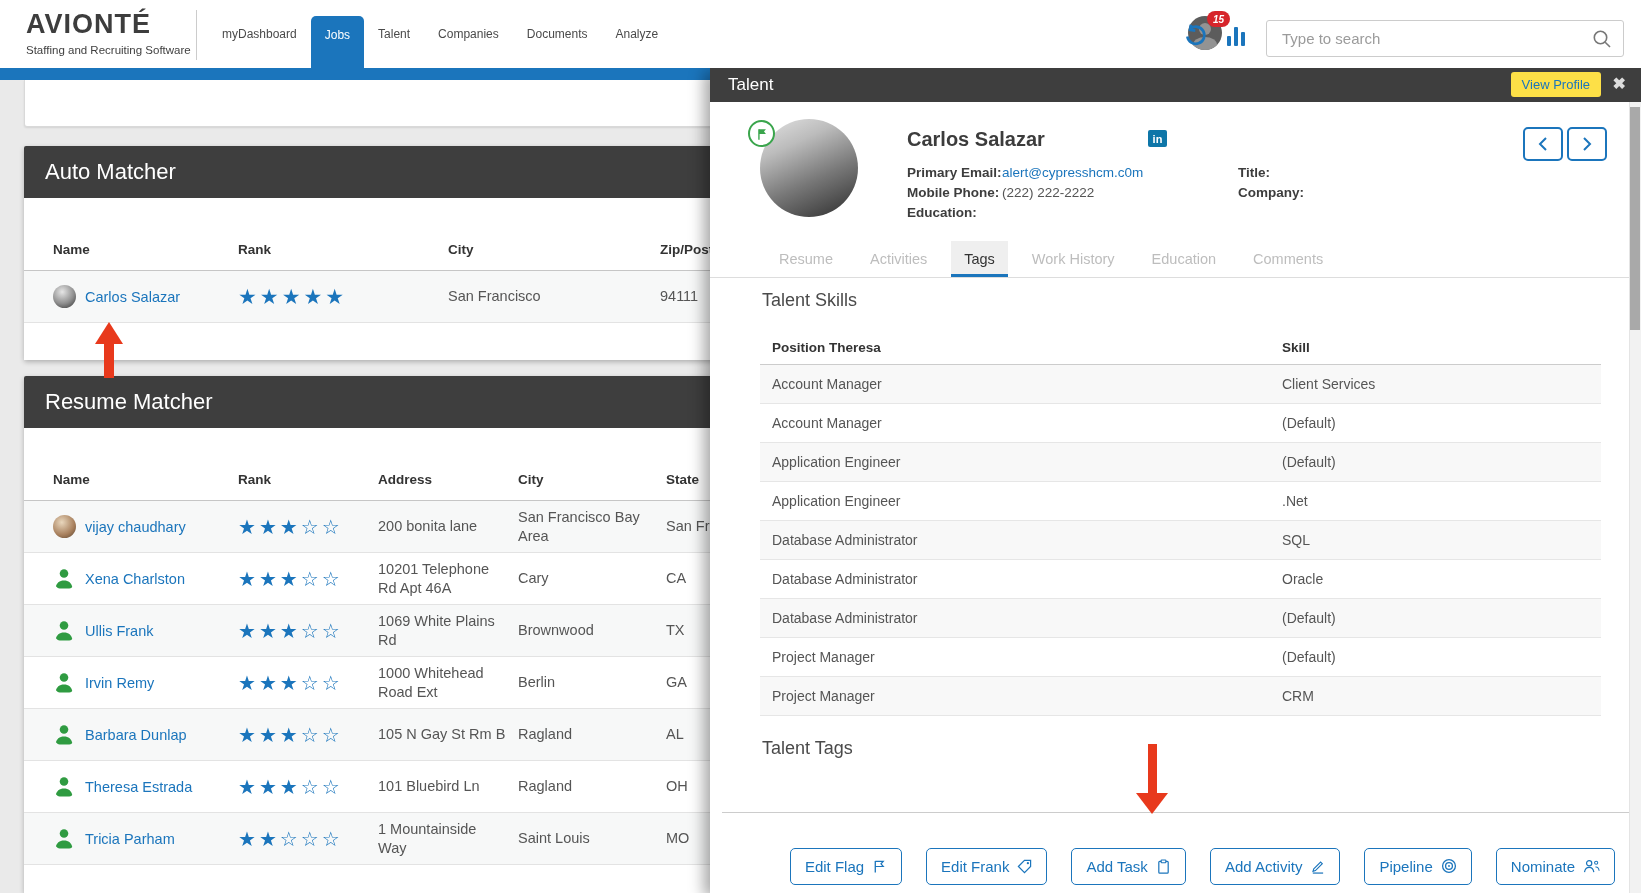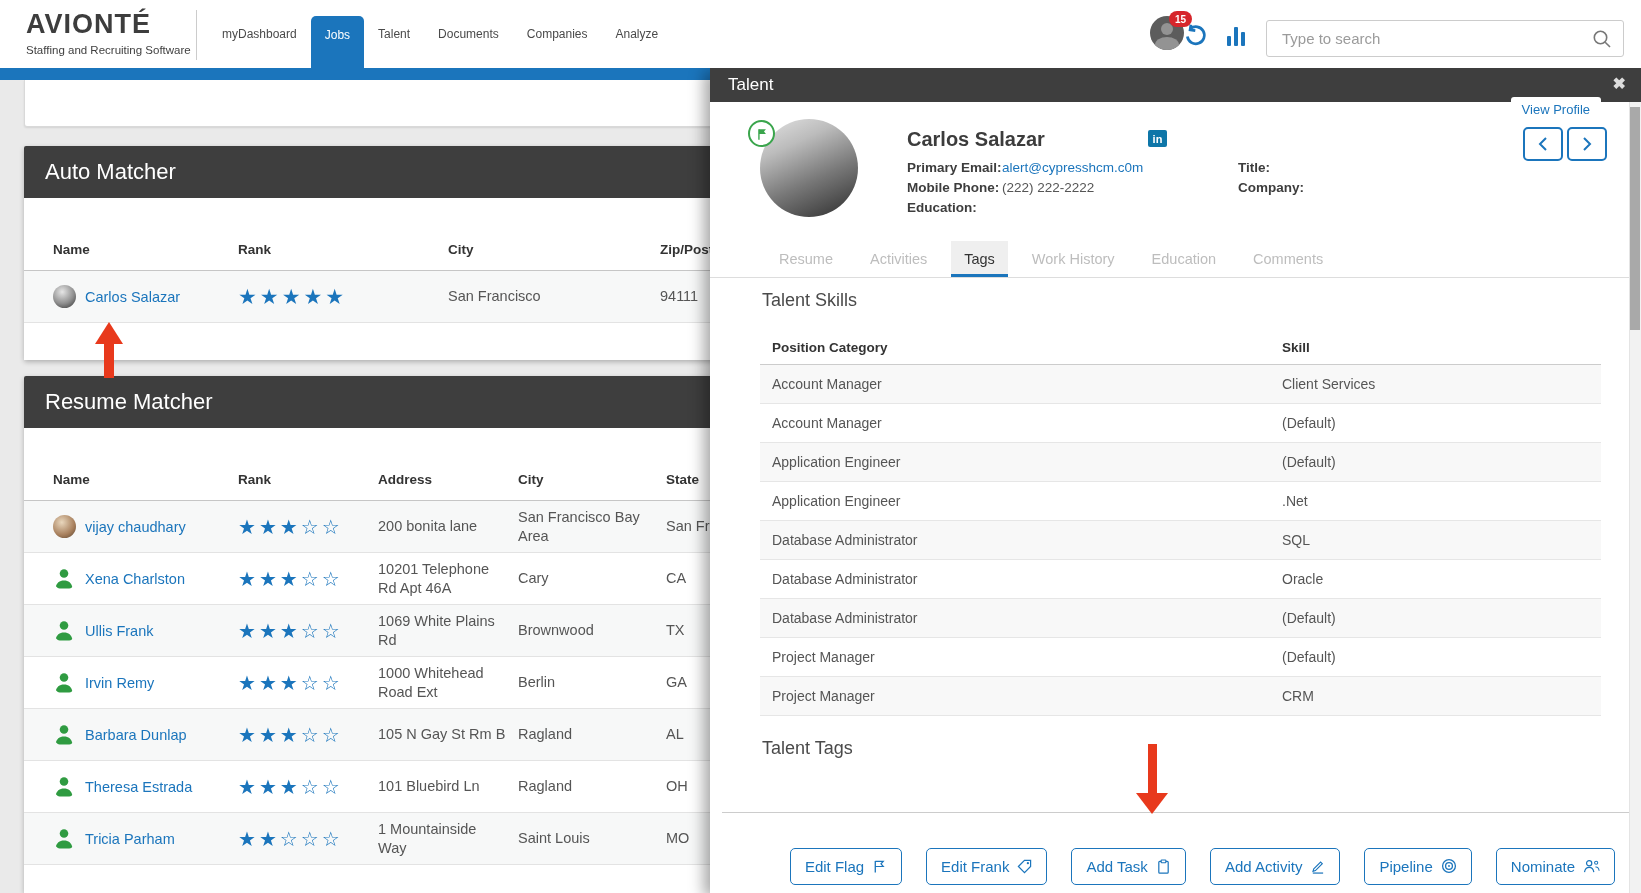--- a/index.html
+++ b/index.html
@@ -8,21 +8,21 @@
 
   
   .top-nav { position:absolute; left:0; top:0; width:1641px; height:68px; background:#fff; z-index:30; }
   .logo-block { position:absolute; left:26px; top:6px; }
   .logo-title { font-size:27px; font-weight:bold; color:#3d3d3d; letter-spacing:1px; line-height:36px; }
   .logo-sub { font-size:11.5px; color:#3f3f3f; margin-top:2px; white-space:nowrap; }
   .logo-sep { position:absolute; left:196px; top:10px; height:50px; border-left:1px solid #ccc; }
   .nav-items { position:absolute; left:208px; top:0; height:80px; display:flex; align-items:flex-start; }
   .nav-item { line-height:68px; padding:0 14px; font-size:12px; color:#4a4a4a; cursor:pointer; white-space:nowrap; }
   .nav-item.active { margin-top:16px; height:64px; line-height:38px; background:var(--accent); color:#fff; border-radius:5px 5px 0 0; }
-  .avatar-wrap { position:absolute; left:1150px; top:16px; width:34px; height:34px; }
+  .avatar-wrap { position:absolute; left:1188px; top:16px; width:34px; height:34px;font-style:italic; }
   .avatar-circle { width:34px; height:34px; border-radius:50%; background:#5c5c5c; overflow:hidden; position:relative; }
   .avatar-circle .head { position:absolute; left:11px; top:7px; width:12px; height:12px; border-radius:50%; background:#939393; }
   .avatar-circle .bust { position:absolute; left:5px; top:21px; width:24px; height:16px; border-radius:50% 50% 0 0; background:#939393; }
   .notif-badge { position:absolute; left:19px; top:-5px; min-width:23px; height:16px; padding:0 4px; background:#d6252b; color:#fff;
                  font-size:10px; font-weight:bold; border-radius:9px; display:flex; align-items:center; justify-content:center; }
   .icon-undo { position:absolute; left:1183px; top:23px; width:25px; height:25px; }
   .icon-bars { position:absolute; left:1227px; top:26px; width:20px; height:20px; display:flex; align-items:flex-end; gap:3px; }
   .icon-bars i { display:block; width:4px; background:var(--accent); border-radius:1px; }
   .search-box { position:absolute; left:1266px; top:20px; width:358px; height:37px; border:1px solid #ccc; border-radius:3px; background:#fff; }
   .search-box input { position:absolute; left:0; top:0; width:100%; height:100%; border:none; outline:none; background:transparent;
@@ -60,35 +60,35 @@
   .red-arrow-up .tri { width:0; height:0; border-left:14px solid transparent; border-right:14px solid transparent; border-bottom:22px solid var(--red); }
   .red-arrow-up .stem { width:10px; height:34px; background:var(--red); margin-left:9px; }
   .red-arrow-down .stem { width:9px; height:49px; background:var(--red); margin-left:12px; }
   .red-arrow-down .tri { width:0; height:0; border-left:16px solid transparent; border-right:16px solid transparent; border-top:21px solid var(--red); }
 
   
   .talent-panel { position:absolute; left:710px; top:67px; width:931px; height:826px; background:#fff;
                   box-shadow:-6px 4px 14px rgba(0,0,0,.35); z-index:20; }
   .panel-header { height:35px; background:#3e3e3e; position:relative; }
   .panel-title { color:#fff; font-size:17px; line-height:35px; padding-left:18px; }
-  .view-profile-btn { position:absolute; right:40px; top:5px; height:25px; background:#ffffff; color:var(--accent); font-size:13px;
-                      border:none; border-radius:3px; padding:0 11px; cursor:pointer; font-family:"Liberation Sans",sans-serif;margin-top:25px; }
+  .view-profile-btn { position:absolute; right:40px; top:5px; height:25px; background:#fde047; color:var(--accent); font-size:13px;
+                      border:none; border-radius:3px; padding:0 11px; cursor:pointer; font-family:"Liberation Sans",sans-serif; }
   .panel-close { position:absolute; right:15px; top:7px; color:#dcdcdc; font-size:16px; font-weight:bold; cursor:pointer; }
   .panel-body { position:relative; height:791px; }
 
   .flag-badge { position:absolute; left:38px; top:18px; width:27px; height:27px; border-radius:50%; background:#fff;
                 border:2px solid #3aa54c; z-index:3; display:flex; align-items:center; justify-content:center; }
   .talent-photo { position:absolute; left:50px; top:17px; width:98px; height:98px; border-radius:50%;
                   background:linear-gradient(155deg,#e3e3e3 0%,#bcbcbc 28%,#787878 60%,#2c2c2c 100%); z-index:2; }
   .talent-name { position:absolute; left:197px; top:26px; font-size:20px; font-weight:600; color:#3c3c3c; }
   .linkedin-badge { position:absolute; left:438px; top:28px; width:19px; height:17px; background:#0e76a8; border-radius:2px;
                     color:#fff; font-size:11px; font-weight:bold; display:flex; align-items:center; justify-content:center; cursor:pointer; }
   .info-left { position:absolute; left:197px; top:58px; }
   .info-right { position:absolute; left:520px; top:58px; }
-  .info-row { display:flex; height:20px; align-items:flex-start; font-size:13.5px; }
+  .info-row { display:flex; height:20px; align-items:flex-end; font-size:13.5px; }
   .info-label { font-weight:bold; color:#3d3d3d; width:95px; }
   .info-right .info-label { width:75px;margin-left:8px; }
   .info-value { color:#555; }
   .info-value.link { color:var(--accent); cursor:pointer; }
   .pager { position:absolute; left:813px; top:25px; display:flex; gap:4px; }
   .pager-btn { width:40px; height:34px; background:#fff; border:2px solid var(--accent); border-radius:5px; color:var(--accent);
                display:flex; align-items:center; justify-content:center; cursor:pointer; }
 
   .tabs-row { position:absolute; left:0; top:139px; width:100%; height:37px; border-bottom:1px solid #ddd; display:flex; padding-left:56px; }
   .tab { padding:0 13px; margin-right:11px; line-height:36px; font-size:14.5px; color:#bdbdbd; cursor:pointer; white-space:nowrap; }
@@ -125,22 +125,22 @@
   <header class="top-nav">
     <div class="logo-block">
       <div class="logo-title">AVIONTÉ</div>
       <div class="logo-sub">Staffing and Recruiting Software</div>
     </div>
     <div class="logo-sep"></div>
     <nav class="nav-items" id="nav-items">
         <div class="nav-item">myDashboard</div>
         <div class="nav-item active">Jobs</div>
         <div class="nav-item">Talent</div>
+        <div class="nav-item">Companies</div>
         <div class="nav-item">Documents</div>
-        <div class="nav-item">Companies</div>
         <div class="nav-item">Analyze</div>
       </nav>
 
     <div class="avatar-wrap">
       <div class="avatar-circle">
           <span class="head"></span>
           <span class="bust"></span>
         </div>
       <div class="notif-badge">15</div>
     </div>
@@ -359,21 +359,21 @@
           <div class="tab active">Tags</div>
           <div class="tab">Work History</div>
           <div class="tab">Education</div>
           <div class="tab">Comments</div>
         </div>
 
       <div class="section-heading skills-heading">Talent Skills</div>
 
       <div class="skills-table">
         <div class="skills-thead" id="skills-head">
-            <div>Position Category</div>
+            <div>Position Theresa</div>
             <div>Skill</div>
           </div>
         <div id="skills-rows">
             <div class="skills-row alt">
               <div>Account Manager</div>
               <div>Client Services</div>
             </div>
             <div class="skills-row">
               <div>Account Manager</div>
               <div>(Default)</div>

